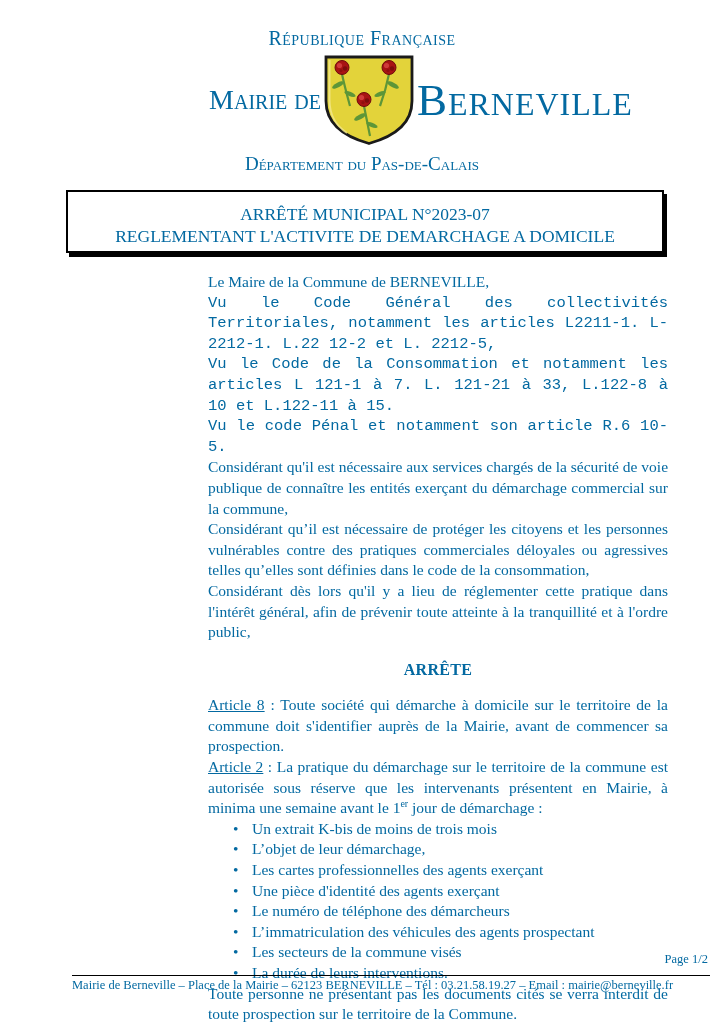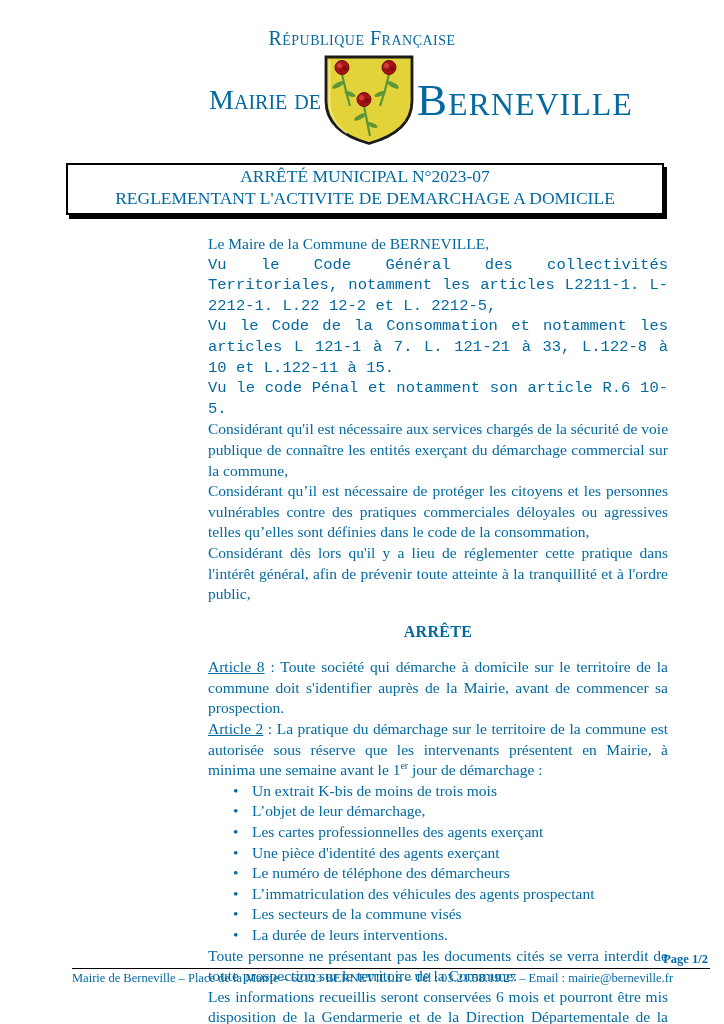--- a/index.html
+++ b/index.html
@@ -51,21 +51,21 @@
   }
 
   
   .title-box {
     margin: 15px 0 0 66px;
     width: 598px;
     border: 2.5px solid #000;
     box-shadow: 3px 4px 0 #000;
     background: #fff;
     text-align: center;
-    padding: 1px 4px 4px;
+    padding: 12px 4px 4px;
     font-size: 17.5px;
     line-height: 21.5px;
   }
 
   
   .body {
     margin: 19px 56px 0 208px;
     text-align: justify;
     font-size: 15.5px;
     line-height: 20.6px;
@@ -102,23 +102,22 @@
   .footer {
     position: absolute;
     left: 72px;
     right: 14px;
     top: 952px;
     font-size: 12.5px;
   }
   .page-num {
     text-align: right;
     padding-right: 2px;
-    padding-bottom: 1px;
+    padding-bottom: 8px;
     border-bottom: 1.4px solid #000;
-    font-weight: bold;
   }
   .footer-info {
     text-align: center;
     margin-top: 2px;
     margin-right: 40px;
     white-space: nowrap;
   }
 </style>
 </head>
 <body>
@@ -163,20 +162,21 @@
           <circle cx="43" cy="45.5" r="7" fill="#a81414" stroke="#6f0c0c" stroke-width="1"></circle>
           <circle cx="40.5" cy="43.5" r="2.6" fill="#cf3b3b"></circle>
           <circle cx="46" cy="46.5" r="2.2" fill="#7d0d0d"></circle>
           <circle cx="42" cy="48.5" r="1.6" fill="#8f1010"></circle>
         </g>
       </svg>
 
       <span class="commune">Berneville</span>
     </div>
 
+    <div class="departement">Département du Pas-de-Calais</div>
   </header>
 
   <div class="title-box">
     <div>ARRÊTÉ MUNICIPAL N°2023-07</div>
     <div>REGLEMENTANT L'ACTIVITE DE DEMARCHAGE A DOMICILE</div>
   </div>
 
   <main class="body">
     <p class="intro">Le Maire de la Commune de BERNEVILLE,</p>
 

